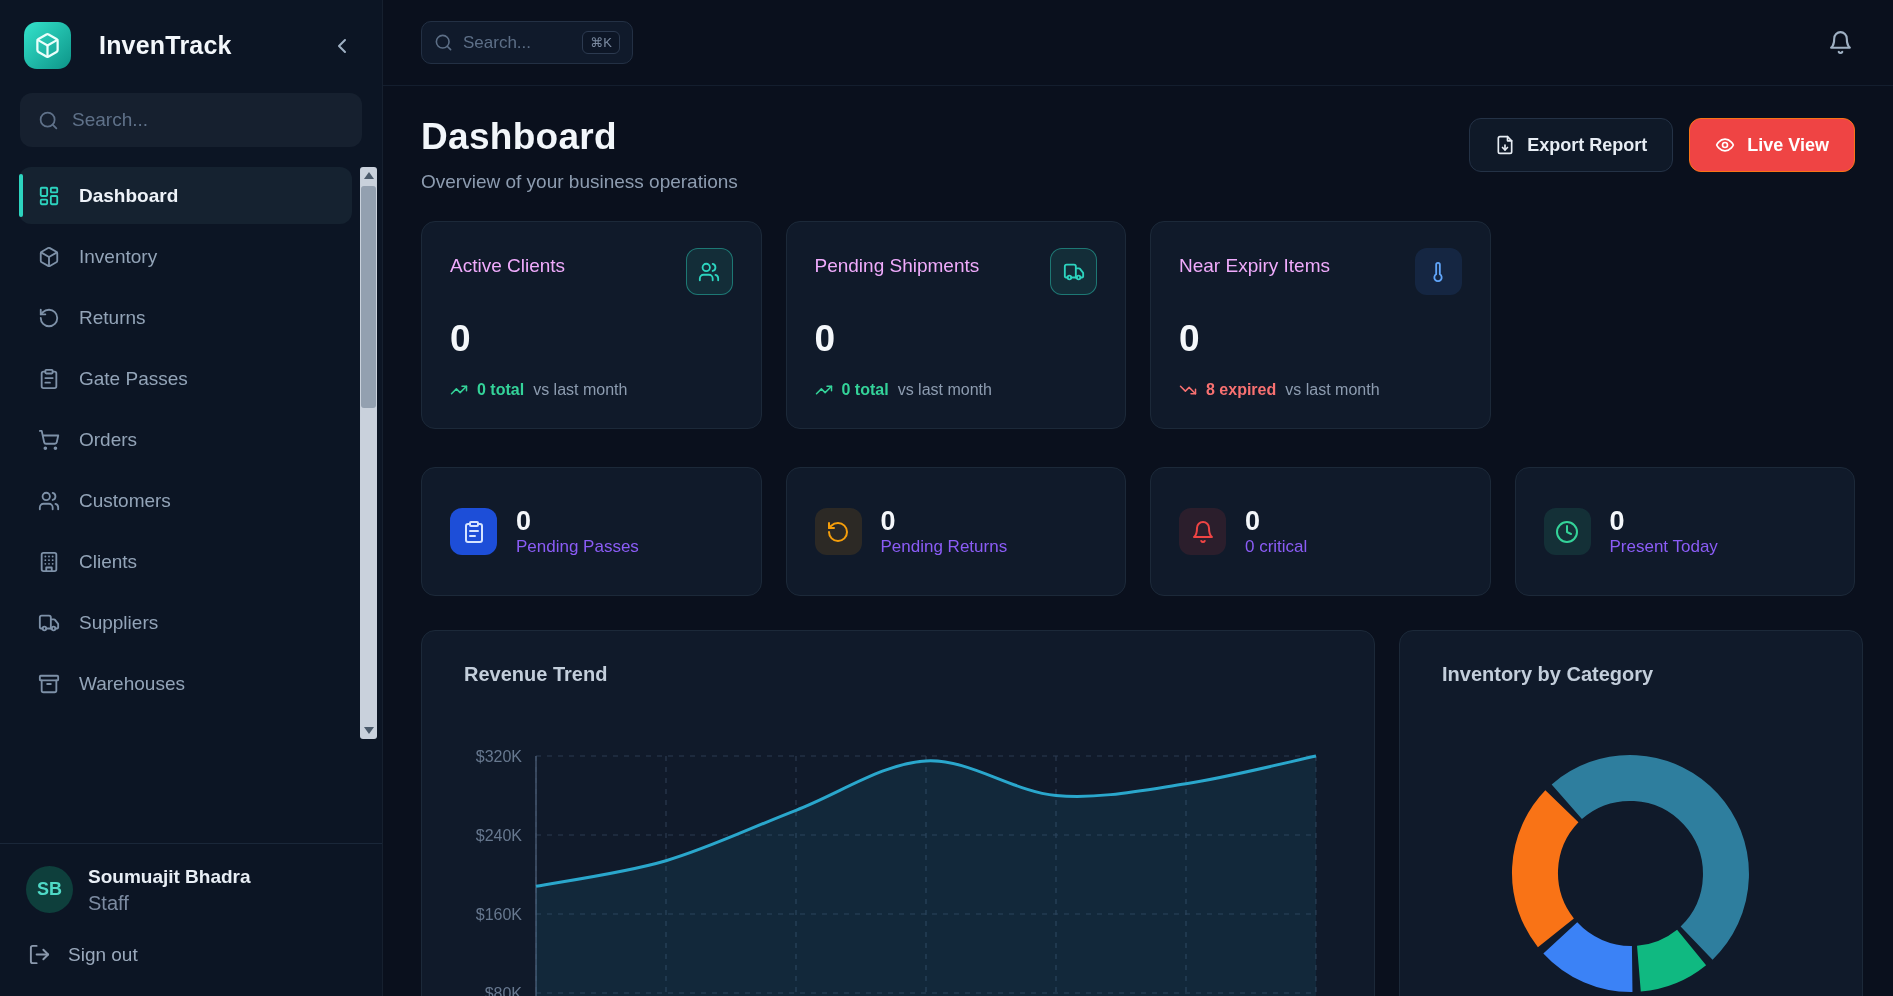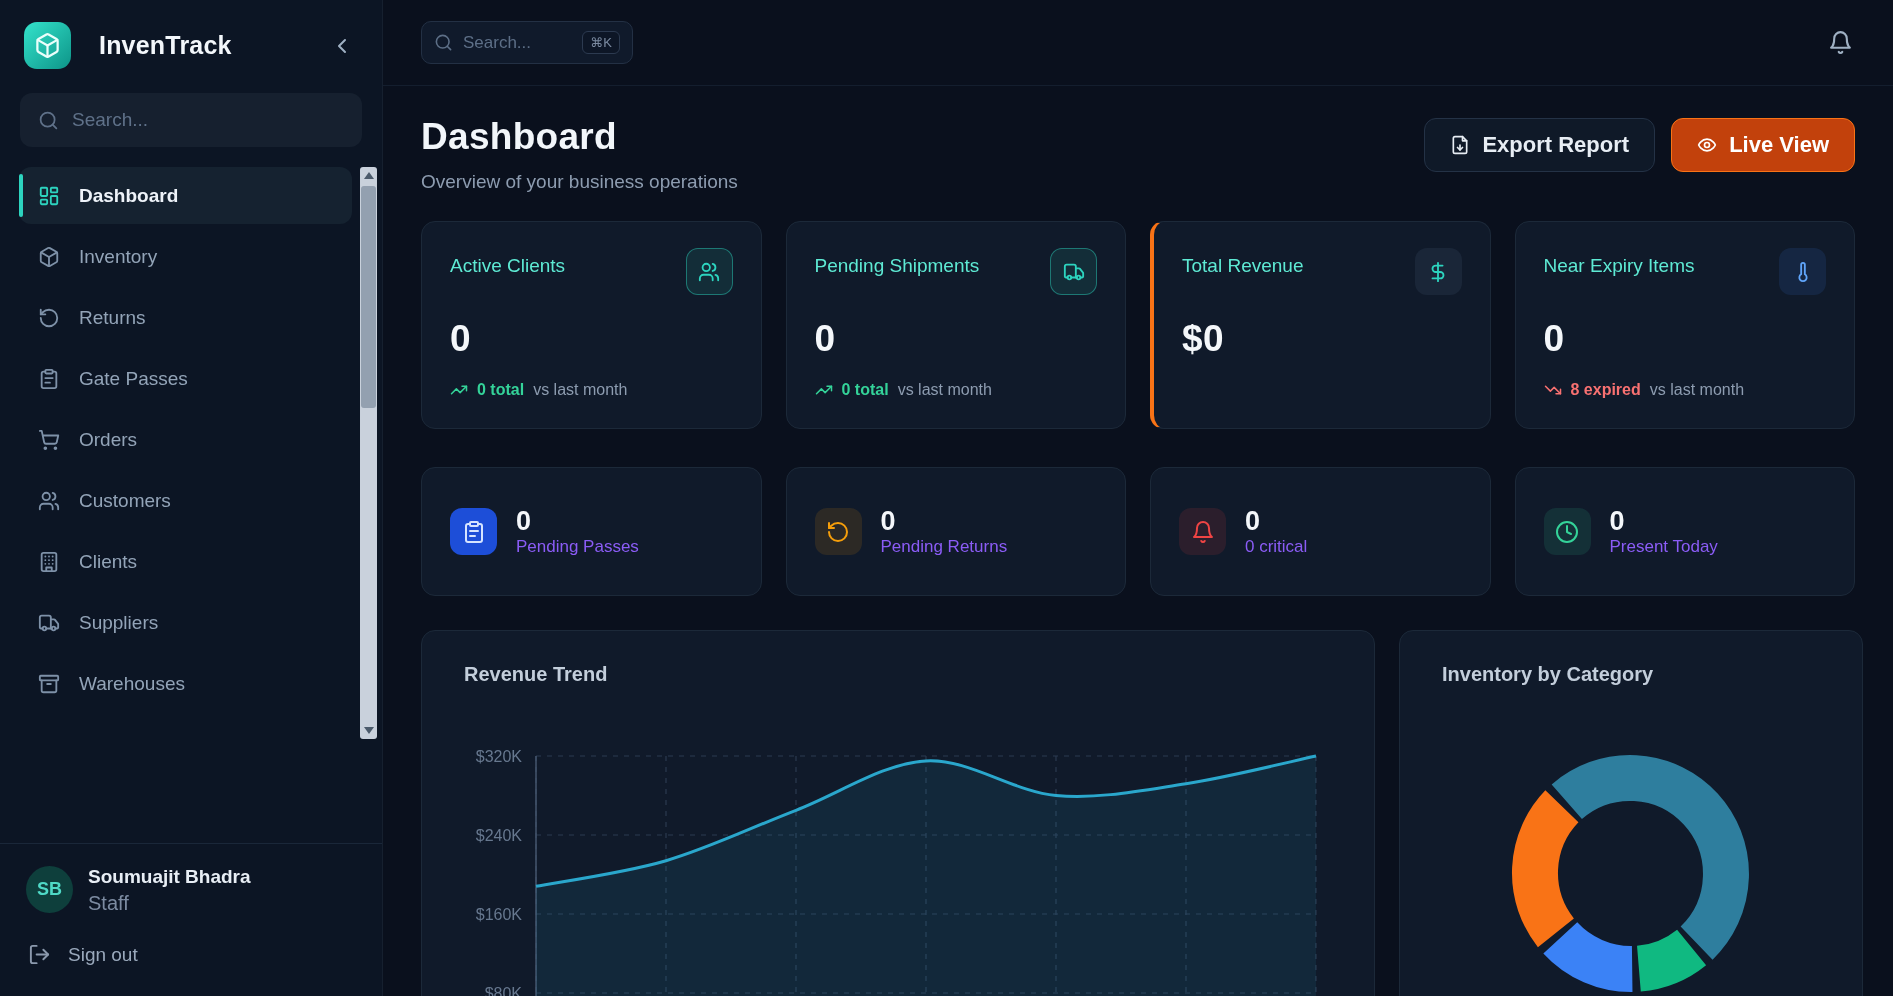--- a/index.html
+++ b/index.html
@@ -71,29 +71,29 @@
   kbd.shortcut { border:1px solid #2c3a50; border-radius:6px; padding:3px 7px; font-size:13px;
     color:#7c8ba1; background:#0d1626; font-family:inherit; }
   .bell { margin-left:auto; background:none; border:none; color:#9fb0c3; cursor:pointer; display:flex; }
 
   .content { flex:1; padding:30px 38px 0 38px; overflow:hidden; }
   .page-head { display:flex; align-items:flex-start; justify-content:space-between; margin-bottom:28px; }
   h1.page-title { font-size:37px; font-weight:700; color:#f2f6fa; letter-spacing:.3px; }
   p.page-sub { font-size:19px; color:#8d9cb0; margin-top:13px; }
   .actions { display:flex; gap:16px; margin-top:2px; }
   .btn { display:flex; align-items:center; gap:12px; height:54px; padding:0 25px; border-radius:12px;
-    font-size:22px; font-weight:600; cursor:pointer; border:1px solid #243246;
+    font-size:18px; font-weight:600; cursor:pointer; border:1px solid #243246;
     background:#0f1928; color:#e7edf4; font-family:inherit; }
   .btn.primary { background:#f97316; border-color:#f97316; color:#fff; }
 
   .stats-grid { display:grid; grid-template-columns:repeat(4,1fr); gap:24px; }
   .card { background:#101a2a; border:1px solid #1c2939; border-radius:14px; }
   .stat-card { padding:26px 28px; height:208px; }
   .stat-head { display:flex; justify-content:space-between; align-items:flex-start; }
-  .stat-label { font-size:19px; color:#5eead4; padding-top:7px; }
+  .stat-label { font-size:19px; color:#f0abfc; padding-top:7px; }
   .icon-box { width:47px; height:47px; border-radius:12px; display:flex; align-items:center;
     justify-content:center; flex-shrink:0; }
   .stat-value { font-size:37px; font-weight:700; color:#f4f7fa; margin-top:23px; letter-spacing:.5px; }
   .stat-trend { display:flex; align-items:center; gap:9px; margin-top:21px; font-size:16px; color:#8d9cb0; }
   .trend-text { font-weight:700; }
 
   .mini-grid { display:grid; grid-template-columns:repeat(4,1fr); gap:24px; margin-top:38px; }
   .mini-card { padding:28px; height:129px; display:flex; align-items:center; gap:19px; }
   .mini-value { font-size:27px; font-weight:700; color:#f4f7fa; }
   .mini-label { font-size:17px; color:#8b5cf6; margin-top:0; }
@@ -308,21 +308,21 @@
               <span class="icon">
                 <svg width="20" height="20" viewBox="0 0 24 24" fill="none" stroke="currentColor" stroke-width="2" stroke-linecap="round" stroke-linejoin="round">
                   <path d="M15 2H6a2 2 0 0 0-2 2v16a2 2 0 0 0 2 2h12a2 2 0 0 0 2-2V7Z"></path>
                   <path d="M15 2v5h5"></path>
                   <path d="M12 18v-6"></path>
                   <path d="m9 15 3 3 3-3"></path>
                 </svg>
               </span>
               <span>Export Report</span>
             </button>
-            <button class="btn primary" style="background: #c2410c; border-color: rgb(249, 115, 22);">
+            <button class="btn primary" style="background: #ef4444; border-color: rgb(249, 115, 22);">
               <span class="icon">
                 <svg width="20" height="20" viewBox="0 0 24 24" fill="none" stroke="currentColor" stroke-width="2" stroke-linecap="round" stroke-linejoin="round">
                   <path d="M2 12s3-7 10-7 10 7 10 7-3 7-10 7-10-7-10-7Z"></path>
                   <circle cx="12" cy="12" r="3"></circle>
                 </svg>
               </span>
               <span>Live View</span>
             </button>
           </div>
       </div>
@@ -373,34 +373,20 @@
             <div class="stat-trend">
               <span class="icon" style="color:#34d399">
                 <svg width="18" height="18" viewBox="0 0 24 24" fill="none" stroke="currentColor" stroke-width="2" stroke-linecap="round" stroke-linejoin="round">
                   <polyline points="22 7 13.5 15.5 8.5 10.5 2 17"></polyline>
                   <polyline points="16 7 22 7 22 13"></polyline>
                 </svg>
               </span>
               <span class="trend-text" style="color:#34d399">0 total</span>
               <span>vs last month</span>
             </div>
-          </article>
-          <article class="card stat-card" style="border-left: 4px solid rgb(249, 115, 22);">
-            <div class="stat-head">
-              <div class="stat-label">Total Revenue</div>
-              <div class="icon-box" style="background:#1a2638;color:#2dd4bf;">
-                <span class="icon">
-                  <svg width="22" height="22" viewBox="0 0 24 24" fill="none" stroke="currentColor" stroke-width="2" stroke-linecap="round" stroke-linejoin="round">
-                    <line x1="12" y1="2" x2="12" y2="22"></line>
-                    <path d="M17 5H9.5a3.5 3.5 0 0 0 0 7h5a3.5 3.5 0 0 1 0 7H6"></path>
-                  </svg>
-                </span>
-              </div>
-            </div>
-            <div class="stat-value">$0</div>
           </article>
           <article class="card stat-card">
             <div class="stat-head">
               <div class="stat-label">Near Expiry Items</div>
               <div class="icon-box" style="background:rgba(59,130,246,0.12);color:#60a5fa;">
                 <span class="icon">
                   <svg width="22" height="22" viewBox="0 0 24 24" fill="none" stroke="currentColor" stroke-width="2" stroke-linecap="round" stroke-linejoin="round">
                     <path d="M14 4v10.54a4 4 0 1 1-4 0V4a2 2 0 0 1 4 0Z"></path>
                   </svg>
                 </span>

